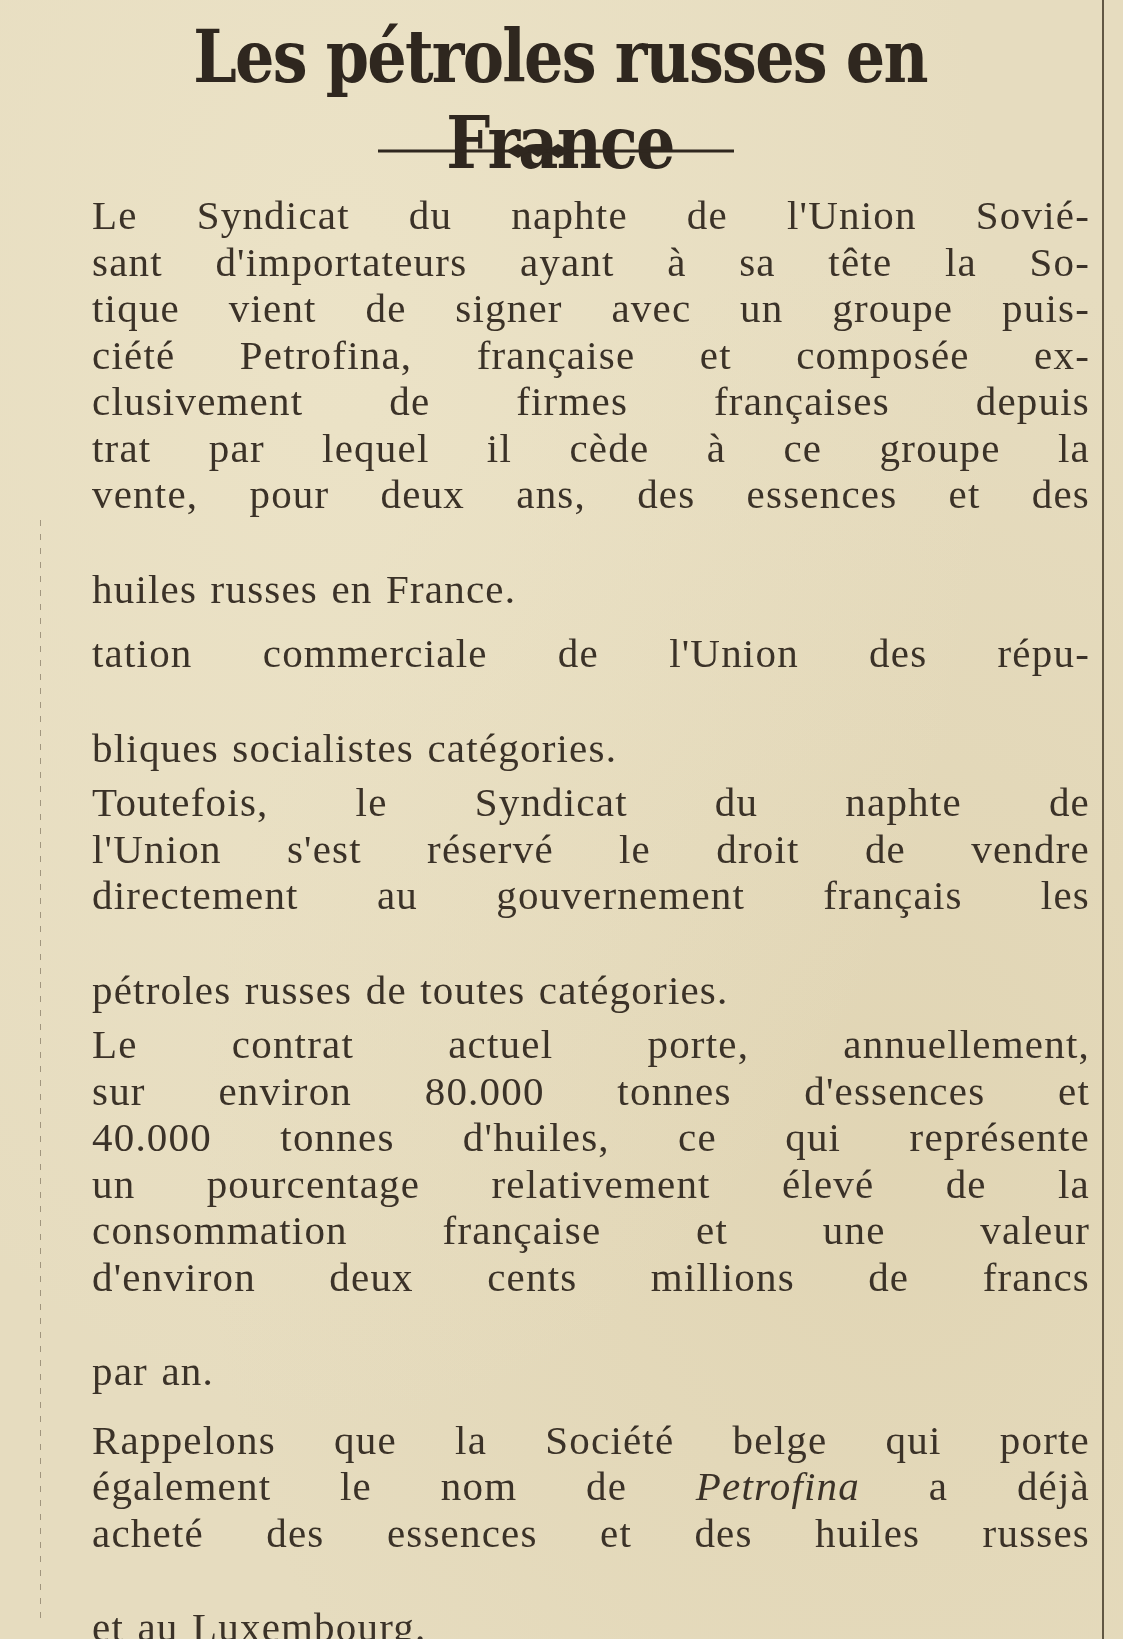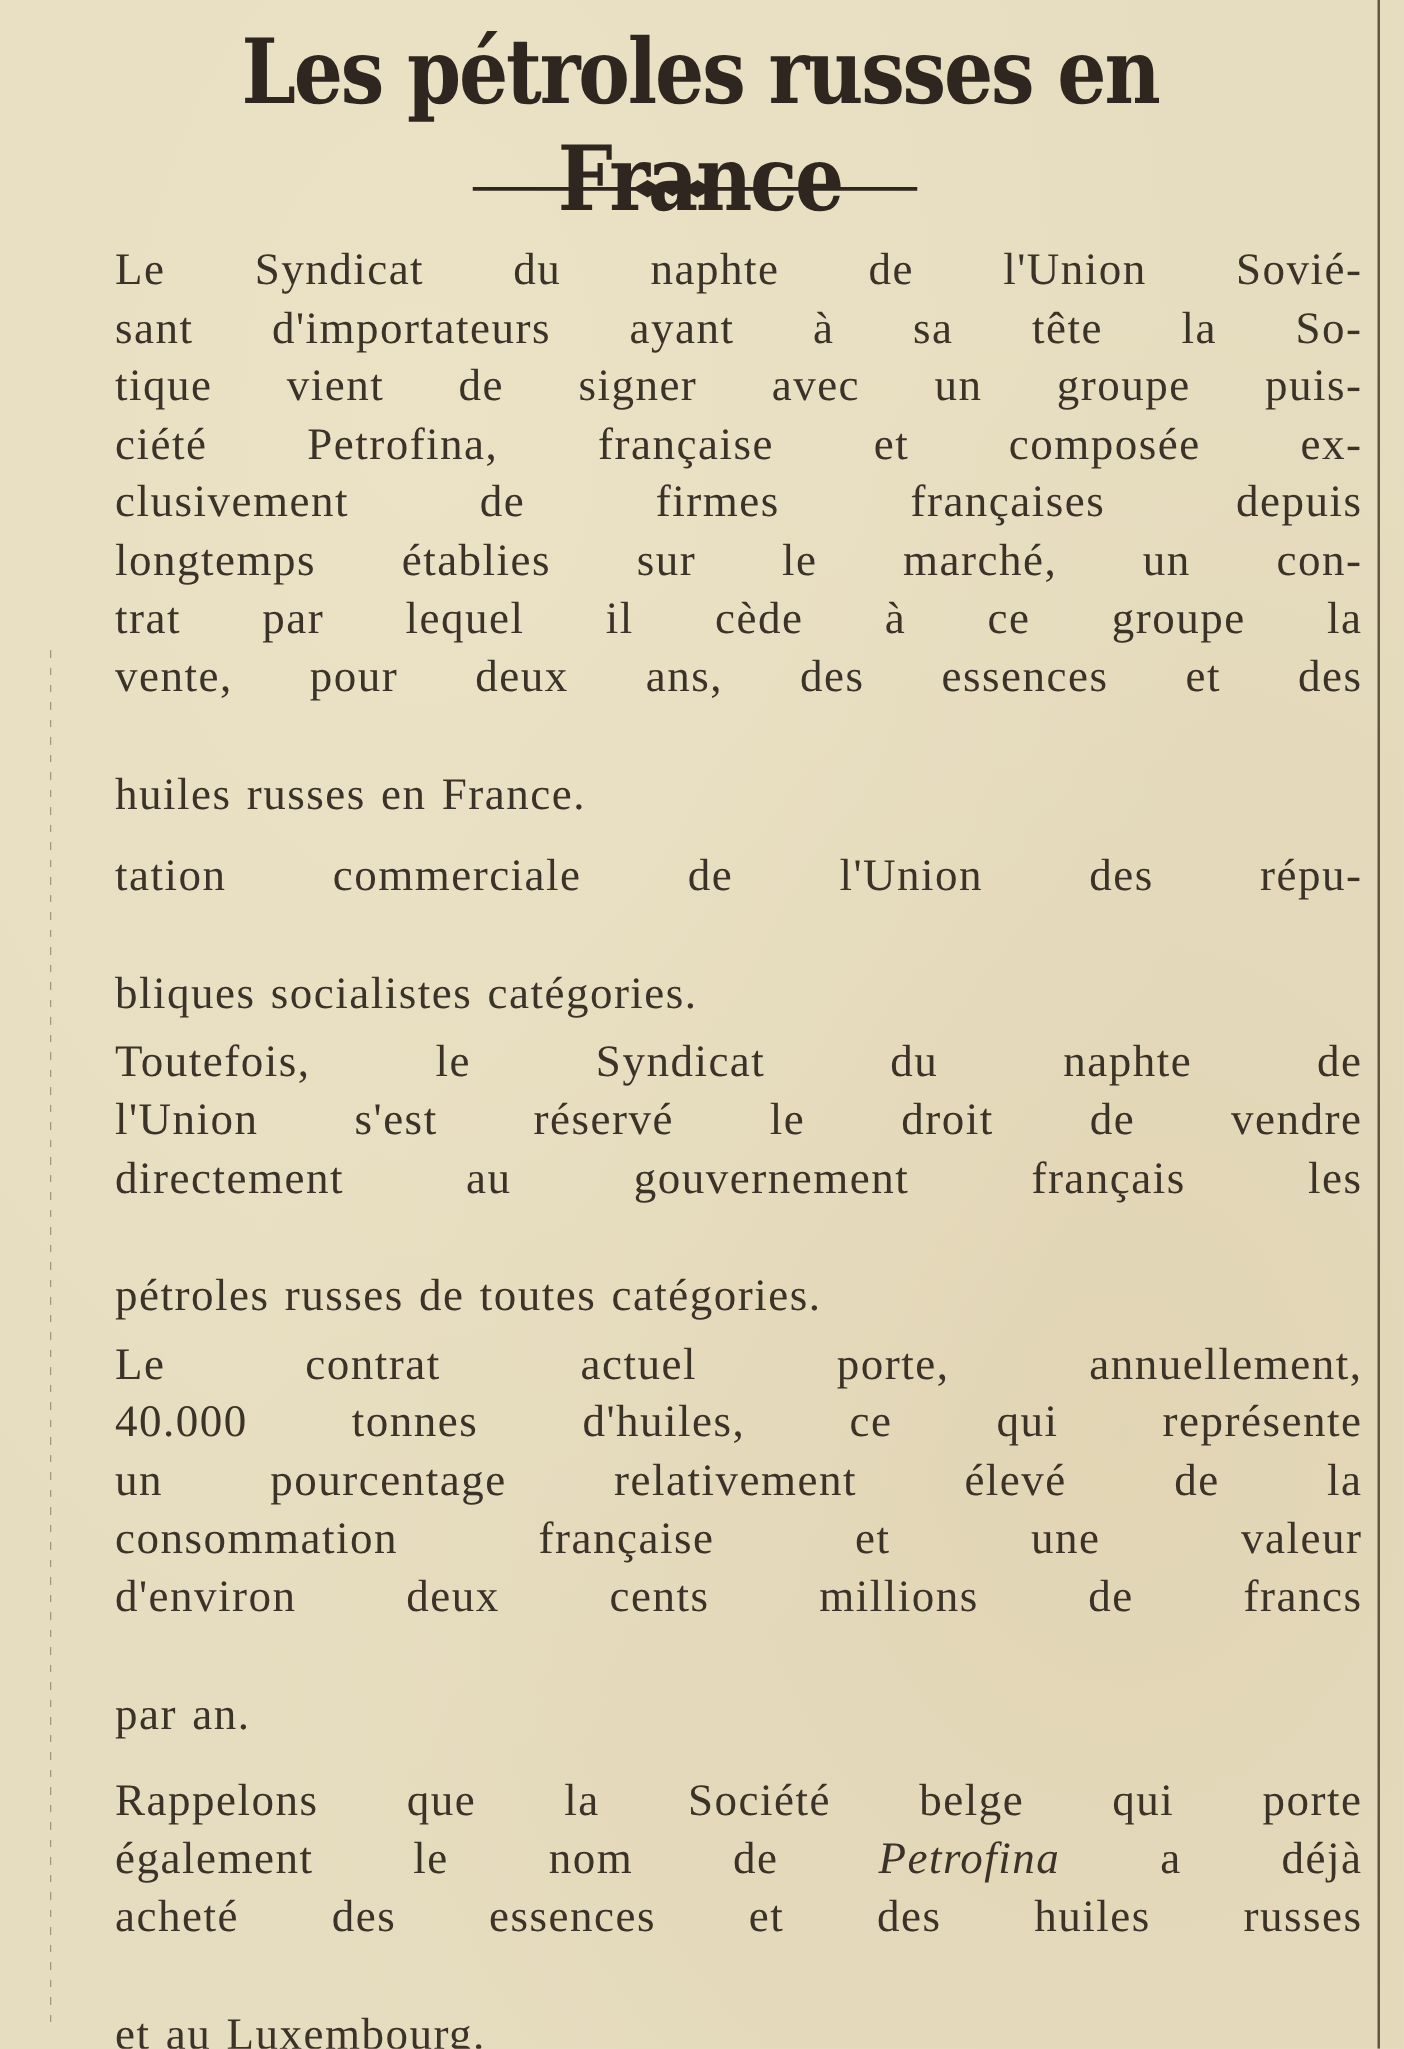--- a/index.html
+++ b/index.html
@@ -66,21 +66,21 @@
     }
     .article {
       position: absolute;
       left: 50px;
       top: 192px;
       width: 1040px;
     }
     .article p {
       margin: 0;
       font-family: "Liberation Serif", "DejaVu Serif", serif;
-      font-size: 36px;
+      font-size: 41px;
       line-height: 46.5px;
       text-align: justify;
       text-align-last: left;
       letter-spacing: 1.2px;
       word-spacing: 2px;
       color: #3b3228;
     }
     .article p.indent { text-indent: 42px; }
     .p1 { margin-top: 0; }
     .p2 { margin-top: 18px !important; }
@@ -112,40 +112,40 @@
   <path d="M168 11 L180 4 L192 11 L180 18 Z" fill="#2f271f"></path>
 </svg>
 
 <div class="article">
   <p class="p1 indent">
     <span class="line">Le Syndicat du naphte de l'Union Sovié-</span>
     <span class="line">sant d'importateurs ayant à sa tête la So-</span>
     <span class="line">tique vient de signer avec un groupe puis-</span>
     <span class="line">ciété Petrofina, française et composée ex-</span>
     <span class="line">clusivement de firmes françaises depuis</span>
-    <span class="line">longtemps établies sur le marché, un con-</span>
     <span class="line">trat par lequel il cède à ce groupe la</span>
     <span class="line">vente, pour deux ans, des essences et des</span>
     <span class="line last">huiles russes en France.</span>
   </p>
 
   <p class="p2 indent">
     <span class="line">tation commerciale de l'Union des répu-</span>
     <span class="line last">bliques socialistes catégories.</span>
   </p>
 
   <p class="p3 indent">
     <span class="line">Toutefois, le Syndicat du naphte de</span>
     <span class="line">l'Union s'est réservé le droit de vendre</span>
     <span class="line">directement au gouvernement français les</span>
     <span class="line last">pétroles russes de toutes catégories.</span>
   </p>
 
   <p class="p4 indent">
     <span class="line">Le contrat actuel porte, annuellement,</span>
+    <span class="line">sur environ 80.000 tonnes d'essences et</span>
     <span class="line">40.000 tonnes d'huiles, ce qui représente</span>
     <span class="line">un pourcentage relativement élevé de la</span>
     <span class="line">consommation française et une valeur</span>
     <span class="line">d'environ deux cents millions de francs</span>
     <span class="line last">par an.</span>
   </p>
 
   <p class="p5 indent">
     <span class="line">Rappelons que la Société belge qui porte</span>
     <span class="line"><span>également le nom de</span> <span class="ital">Petrofina</span> <span>a déjà</span></span>

